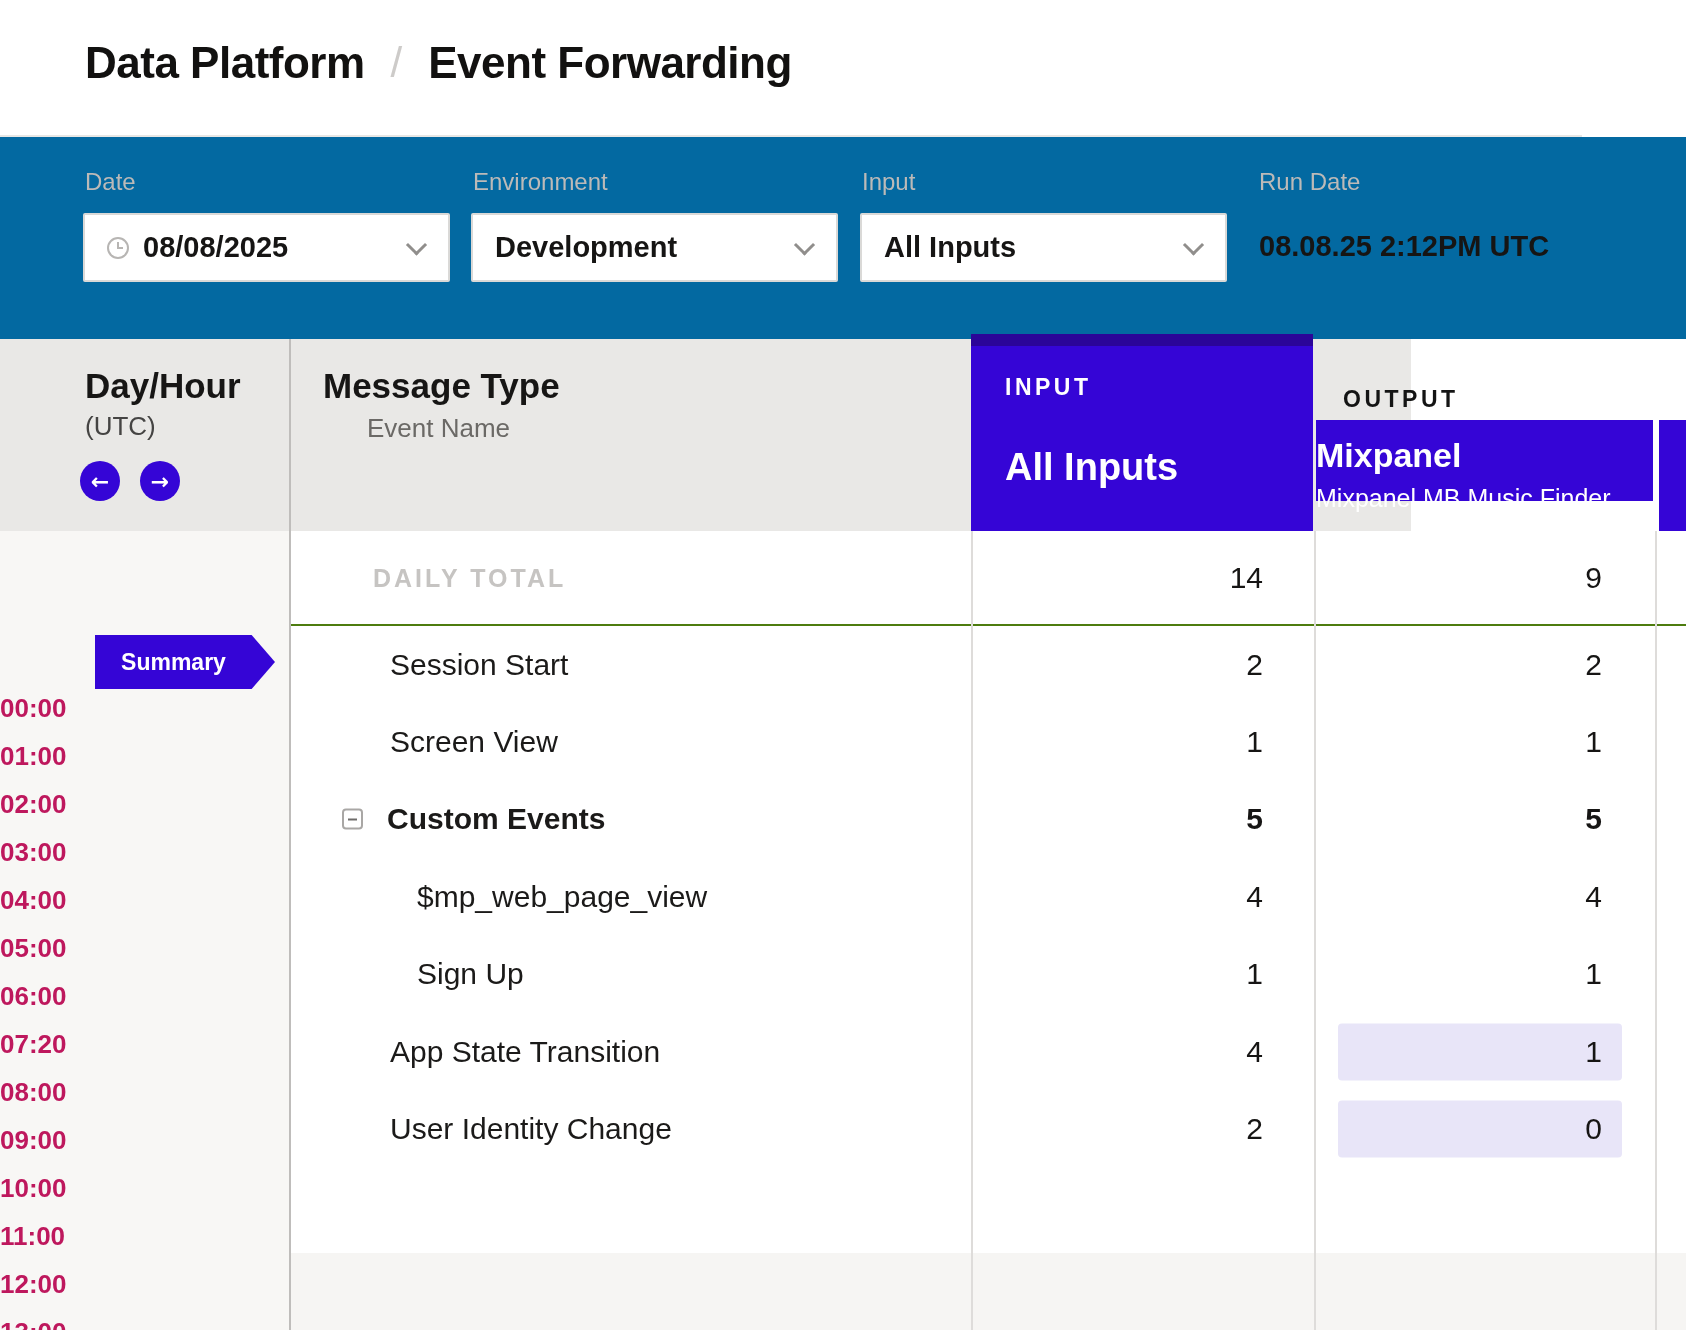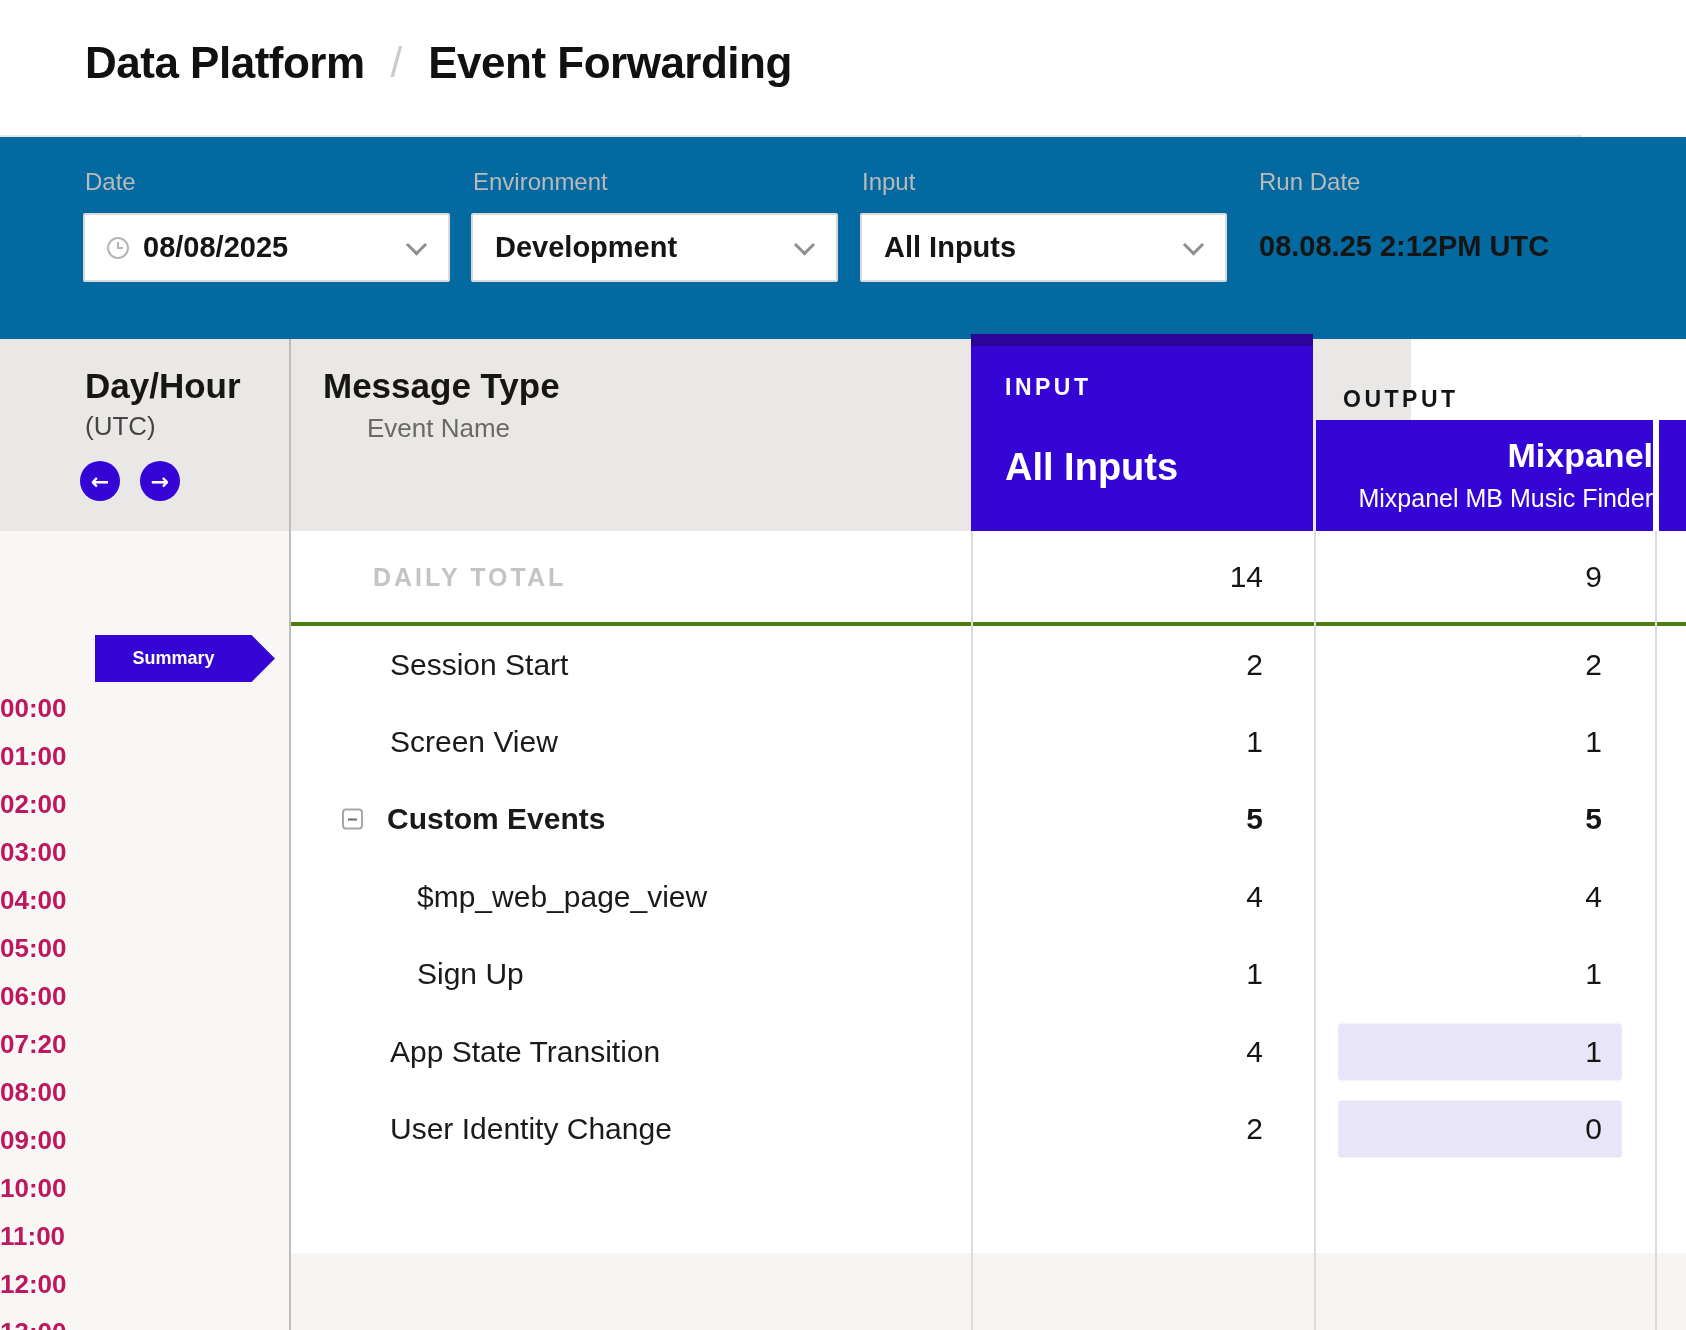--- a/index.html
+++ b/index.html
@@ -43,39 +43,39 @@
   .out-label { position:absolute; left:1343px; top:35px; font-size:23px; font-weight:700;
                letter-spacing:3.5px; color:#141414;margin-top:12px; }
 
   
   .in-head { position:absolute; left:971px; top:334px; width:342px; height:197px;
              background:#3505D6; cursor:pointer; }
   .in-head::before { content:""; position:absolute; left:0; top:0; width:100%; height:12px; background:#2B0598; }
   .in-head .lbl { position:absolute; left:34px; top:40px; font-size:23px; font-weight:700;
                   letter-spacing:3.5px; color:#fff; }
   .in-head .name { position:absolute; left:34px; top:112px; font-size:38px; font-weight:700; color:#fff; }
-  .mx-head { position:absolute; left:1316px; top:420px; width:337px; height:111px; background:#3505D6;
-             text-align:right; cursor:pointer; }
+  .mx-head { position:absolute; left:1316px; top:420px; width:337px; height:81px; background:#3505D6;
+             text-align:left; cursor:pointer; }
   .mx-head .name { margin-top:16px; font-size:34px; font-weight:700; color:#fff; }
   .mx-head .sub  { margin-top:9px; font-size:25px; color:#fff; }
   .next-col-head { position:absolute; left:1659px; top:420px; width:27px; height:111px; background:#3505D6; }
 
   
   .sidebar { position:absolute; left:0; top:531px; width:290px; height:799px; background:#F8F7F5; }
-  .summary-tab { position:absolute; left:95px; top:104px; width:180px; height:47px; background:#3505D6;
+  .summary-tab { position:absolute; left:95px; top:104px; width:180px; height:54px; background:#3505D6;
                  clip-path:polygon(0 0, 87% 0, 100% 50%, 87% 100%, 0 100%);
                  display:flex; align-items:center; justify-content:center; padding-right:23px;
-                 font-size:18px; font-weight:700; color:#fff; cursor:pointer; }
+                 font-size:23px; font-weight:700; color:#fff; cursor:pointer; }
   .hours { position:absolute; left:0; top:153px; width:235px; display:flex; flex-direction:column; }
   .hour { height:48px; line-height:48px; text-align:left; font-size:26px; font-weight:700;
           color:#be185d; cursor:pointer; }
 
   
   .tbody { position:absolute; left:290px; top:531px; width:1396px; height:799px; background:#fff; }
-  .total-row { position:relative; height:95px; border-bottom:4px solid #4d7c0f; }
+  .total-row { position:relative; height:95px; border-bottom:2px solid #4d7c0f; }
   .total-lbl { position:absolute; left:83px; top:50%; transform:translateY(-50%);
                font-size:25px; font-weight:700; letter-spacing:3px; color:#C6C4C2; }
   .row { position:relative; height:77.4px; }
   .row-lbl { position:absolute; left:100px; top:50%; transform:translateY(-50%); font-size:30px; color:#1B1A19; }
   .row-lbl.lv2 { left:127px; }
   .row-lbl.bold { left:97px; font-weight:700; }
   .toggle { position:absolute; left:52px; top:50%; transform:translateY(-50%); width:21px; height:21px;
             border:2px solid #A9A7A5; border-radius:4px; cursor:pointer; }
   .toggle::after { content:""; position:absolute; left:4px; top:7.5px; width:9px; height:2px; background:#6E6C6A; }
   .val { position:absolute; top:50%; transform:translateY(-50%); font-size:30px; color:#161514; }

